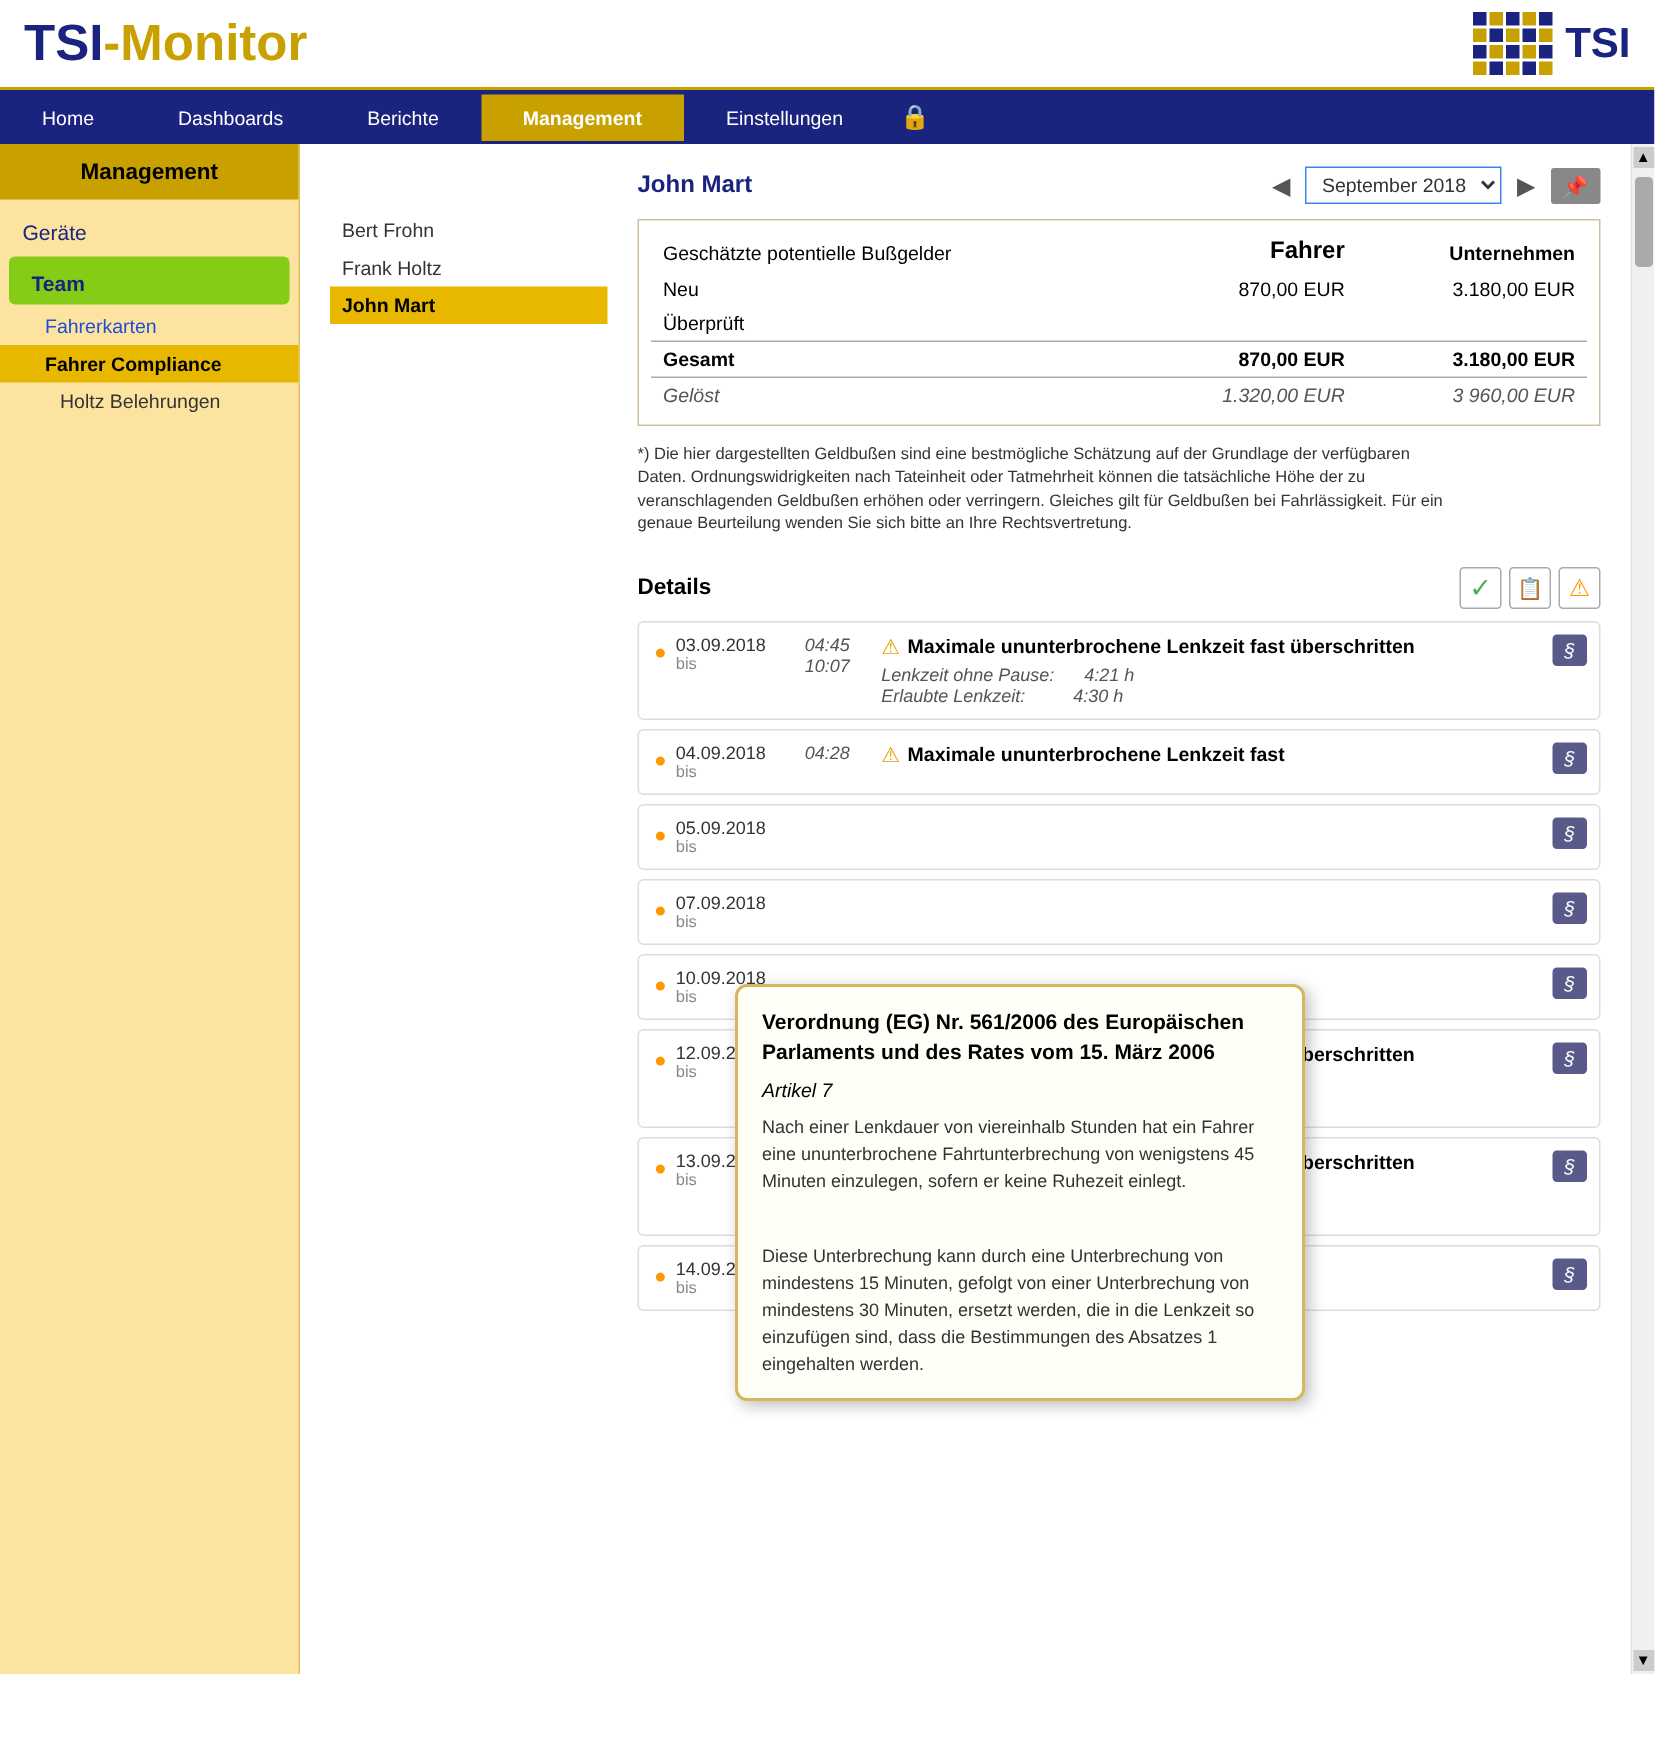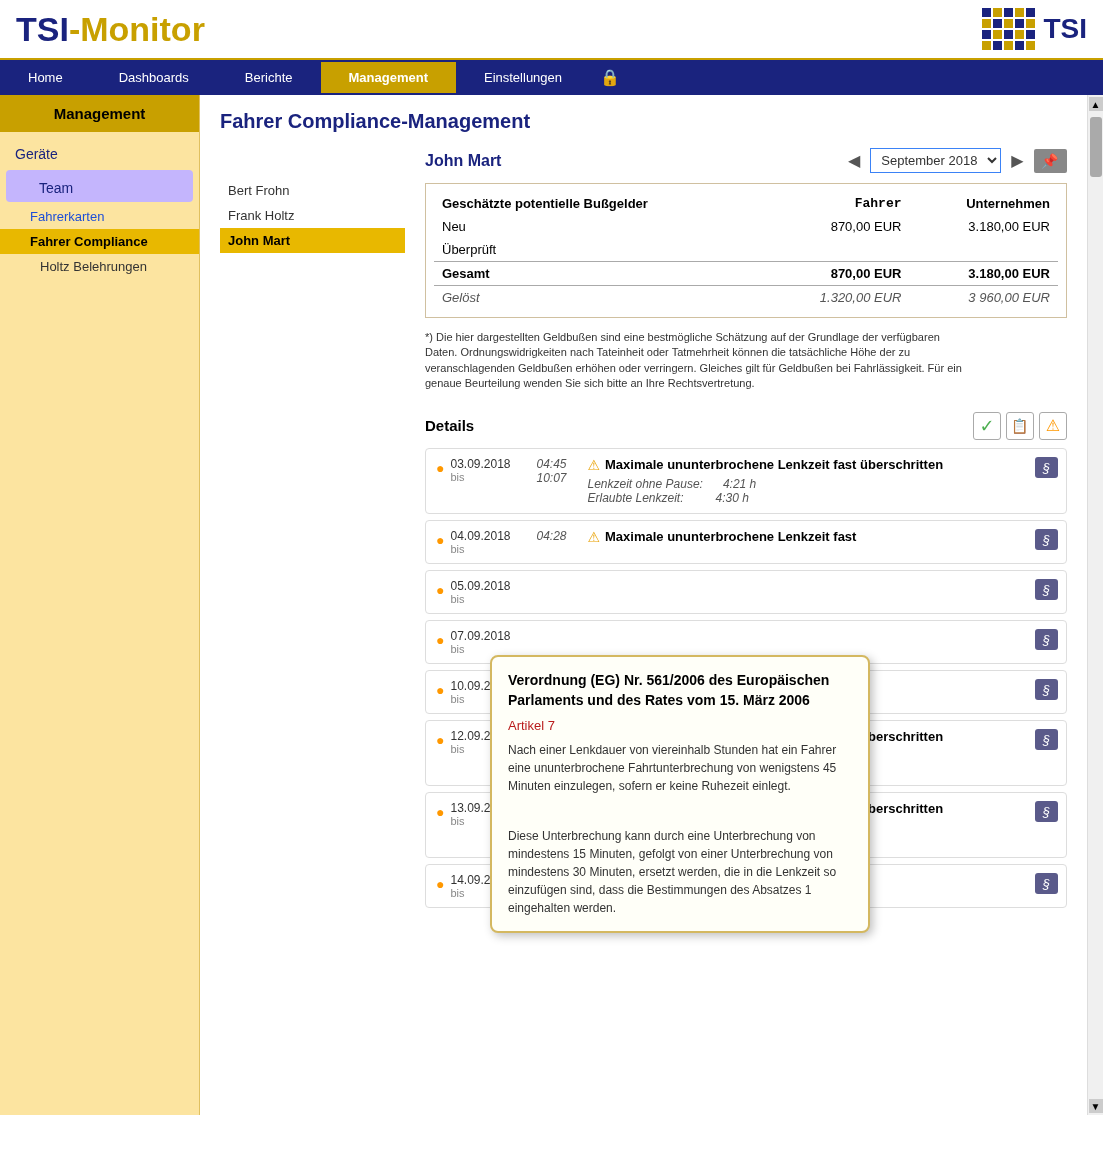--- a/index.html
+++ b/index.html
@@ -49,30 +49,29 @@
   <div style="color:#c8a000; padding:8px 10px; font-size:16px;">🔒</div>
 </div>
 
 <div style="display:flex; min-height:1020px;">
 
   <div style="width:200px; background:#fce4a0; flex-shrink:0; border-right:1px solid #e0c060;">
     <div style="background:#c8a000; color:#000; padding:10px 15px; font-weight:bold; font-size:15px; text-align:center; margin-bottom:4px;">Management</div>
 
     <div style="color:#1a237e; font-size:14px; padding:10px 15px 6px; cursor:pointer;">Geräte</div>
 
-    <div style="color:#1a237e; font-weight:normal; font-size:14px; padding:10px 33px 6px; cursor:pointer; background:#c4b5fd; border-radius:4px; margin:2px 6px;">Team</div>
+    <div style="color:#1a237e; font-weight:bold; font-size:14px; padding:10px 15px 6px; cursor:pointer; background:#84cc16; border-radius:4px; margin:2px 6px;">Team</div>
 
     <div style="padding:5px 15px 5px 30px; cursor:pointer; color:#1d4ed8; font-size:13px;">Fahrerkarten</div>
     <div style="padding:5px 15px 5px 30px; cursor:pointer; background:#e8b800; font-size:13px; font-weight:bold; color:#000;">Fahrer Compliance</div>
     <div style="padding:5px 15px 5px 40px; cursor:pointer; color:#333; font-size:13px;">Holtz Belehrungen</div>
   </div>
 
   <div style="flex:1; padding:15px 20px; background:#fff; position:relative; overflow:hidden;">
 
-    <div style="color:#1a237e; font-size:20px; font-weight:bold; margin-bottom:15px;">Fahrer Compliance-Management</div>
 
     <div style="display:flex; gap:0;">
 
       <div style="width:185px; flex-shrink:0; margin-right:20px; padding-top:30px;">
         <div style="padding:5px 8px; cursor:pointer; color:#333; font-size:13px;">Bert Frohn</div>
         <div style="padding:5px 8px; cursor:pointer; color:#333; font-size:13px;">Frank Holtz</div>
         <div style="padding:5px 8px; cursor:pointer; background:#e8b800; font-weight:bold; color:#000; font-size:13px;">John Mart</div>
       </div>
 
       <div style="flex:1;">
@@ -86,22 +85,22 @@
             </select>
             <button style="background:none; border:none; cursor:pointer; font-size:16px; color:#555; padding:2px 6px;">▶</button>
             <button style="background:#888; border:none; cursor:pointer; padding:4px 8px; color:#fff; font-size:14px; border-radius:2px;">📌</button>
           </div>
         </div>
 
         <div style="border:1px solid #d0c0a0; padding:8px; margin-bottom:12px;">
           <table style="width:100%; border-collapse:collapse;">
             <thead>
               <tr>
-                <th style="text-align:left; padding:4px 8px; font-size:13px; font-weight:bold;">Geschätzte potentielle Bußgelder</th>
-                <th style="text-align:right; padding:4px 8px; font-size:13px; font-weight:bold;font-family:Liberation Mono, monospace;">Fahrer</th>
+                <th style="text-align:left; padding:4px 8px; font-size:13px; font-weight:normal;">Geschätzte potentielle Bußgelder</th>
+                <th style="text-align:right; padding:4px 8px; font-size:16px; font-weight:bold;">Fahrer</th>
                 <th style="text-align:right; padding:4px 8px; font-size:13px; font-weight:bold;">Unternehmen</th>
               </tr>
             </thead>
             <tbody>
               <tr>
                 <td style="padding:4px 8px;">Neu</td>
                 <td style="text-align:right; padding:4px 8px;">870,00 EUR</td>
                 <td style="text-align:right; padding:4px 8px;">3.180,00 EUR</td>
               </tr>
               <tr>
@@ -289,21 +288,21 @@
                 <span style="font-weight:bold;font-size:13px;">Maximale ununterbrochene Lenkzeit fast</span>
               </div>
             </div>
             <button style="background:#5a5a8a;color:#fff;border:none;border-radius:3px;font-size:13px;cursor:pointer;padding:3px 8px;font-style:italic;position:absolute;right:8px;top:8px;">§</button>
           </div>
 
         </div>
 
         <div style="position:absolute;left:290px;top:560px;width:380px;background:#fffff8;border:2px solid #d4b860;border-radius:8px;padding:14px 16px;z-index:100;box-shadow:3px 3px 10px rgba(0,0,0,0.25);">
           <div style="font-weight:bold;font-size:14px;color:#000;margin-bottom:8px;line-height:1.4;">Verordnung (EG) Nr. 561/2006 des Europäischen Parlaments und des Rates vom 15. März 2006</div>
-          <div style="font-size:13px;color:#b91c1c;margin-bottom:8px;">Artikel 7</div>
+          <div style="font-style:italic;font-size:13px;color:#000000;margin-bottom:8px;">Artikel 7</div>
           <div style="font-size:12px;color:#333;line-height:1.5;margin-bottom:8px;">Nach einer Lenkdauer von viereinhalb Stunden hat ein Fahrer eine ununterbrochene Fahrtunterbrechung von wenigstens 45 Minuten einzulegen, sofern er keine Ruhezeit einlegt.</div>
           <div style="font-size:12px;color:#333;line-height:1.5;margin-top:32px;">Diese Unterbrechung kann durch eine Unterbrechung von mindestens 15 Minuten, gefolgt von einer Unterbrechung von mindestens 30 Minuten, ersetzt werden, die in die Lenkzeit so einzufügen sind, dass die Bestimmungen des Absatzes 1 eingehalten werden.</div>
         </div>
 
       </div>
     </div>
   </div>
 
   <div style="width:16px;background:#f0f0f0;border-left:1px solid #ddd;display:flex;flex-direction:column;align-items:center;padding:2px 0;">
     <div style="width:14px;height:14px;background:#ccc;cursor:pointer;display:flex;align-items:center;justify-content:center;font-size:10px;margin-bottom:2px;">▲</div>

